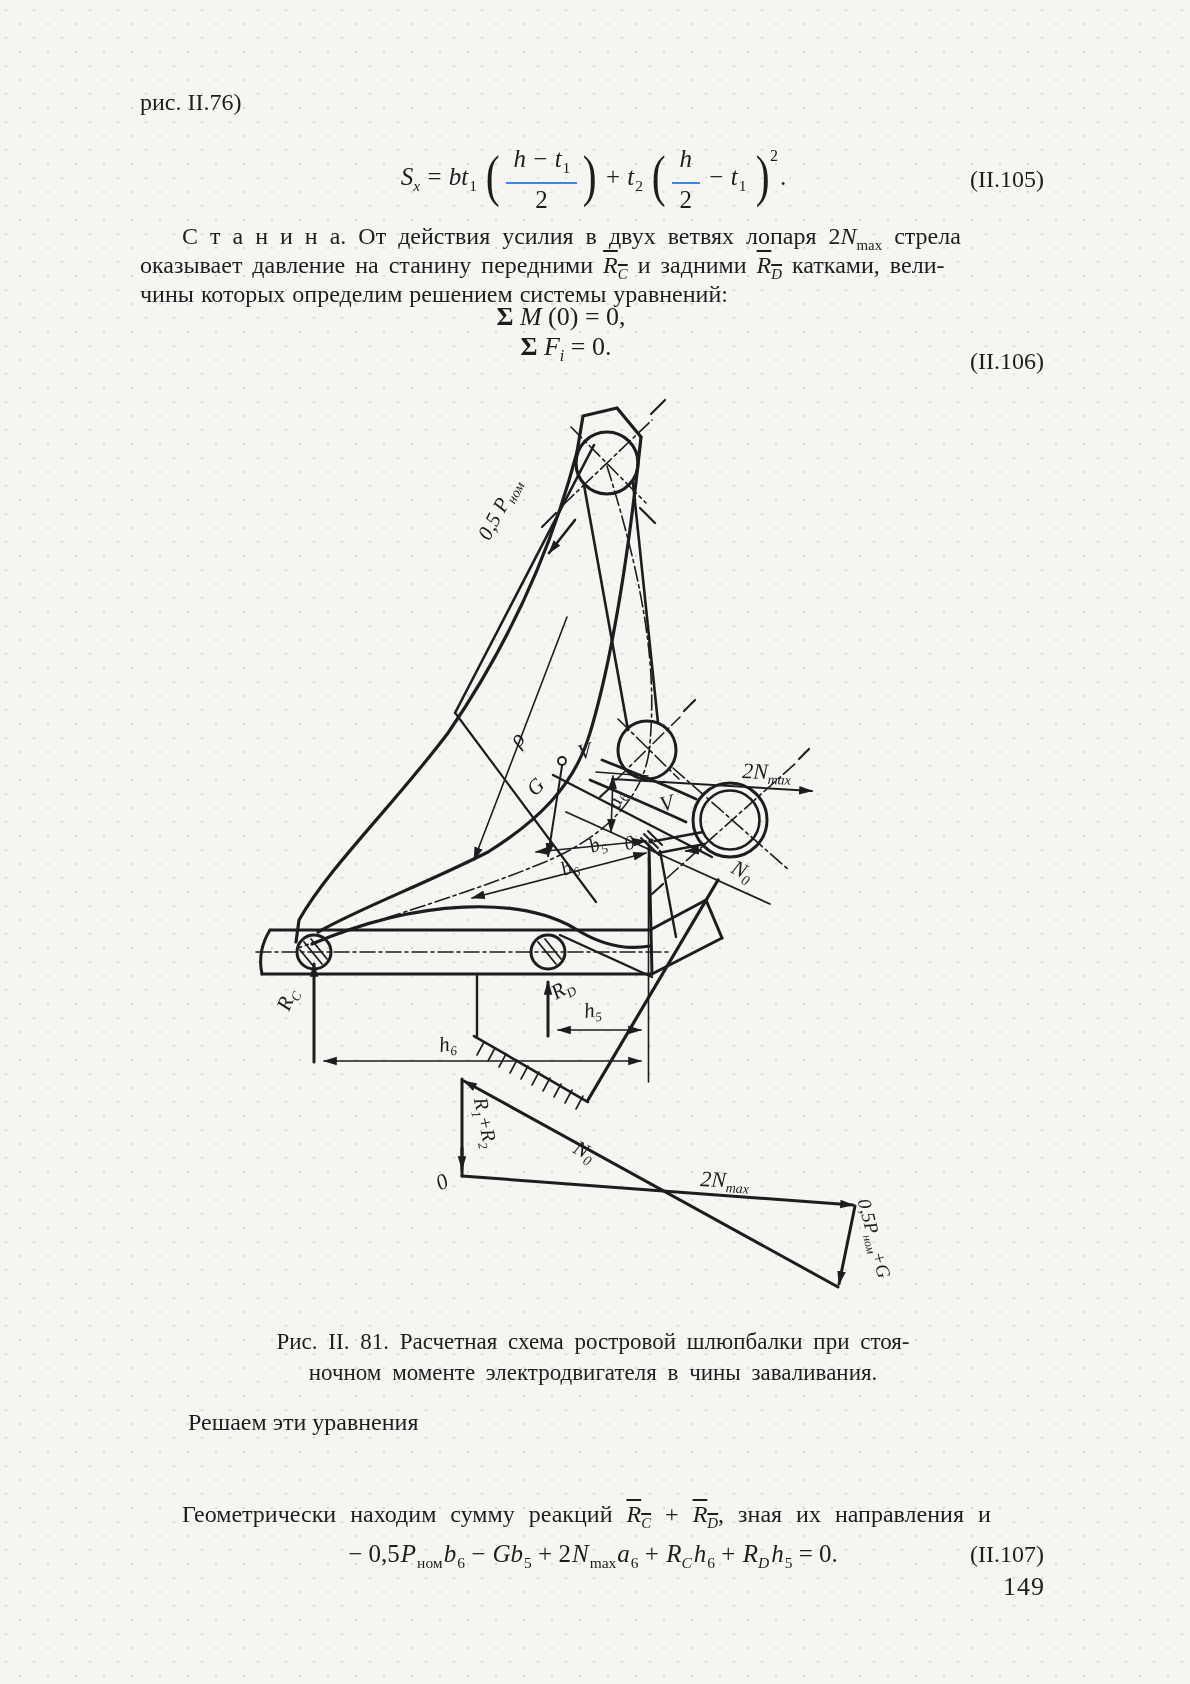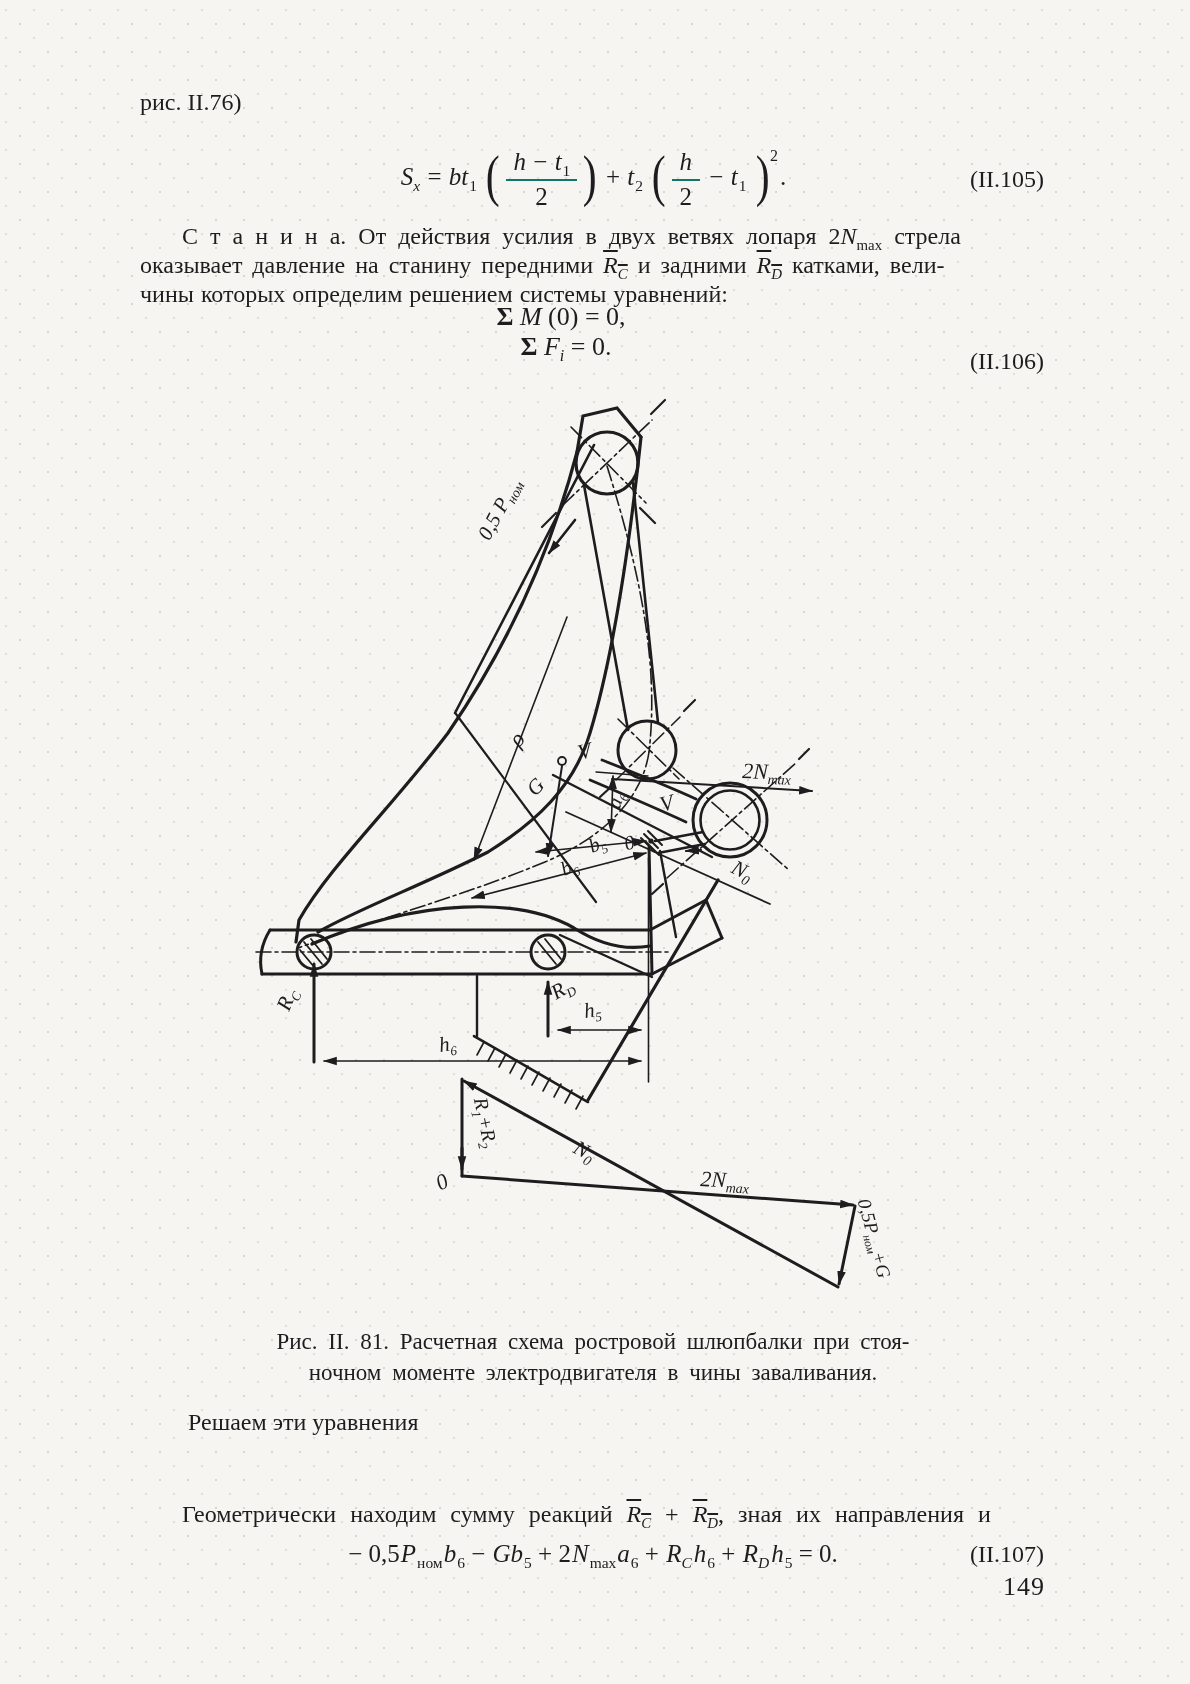--- a/index.html
+++ b/index.html
@@ -26,21 +26,21 @@
   i{font-style:italic;}
   sub{font-size:62%;line-height:0;}
   .bar{text-decoration:overline;}
   .indent{text-indent:42px;}
   
   .eqrow{display:flex;align-items:center;justify-content:center;position:relative;}
   .eqtag{position:absolute;right:2px;top:50%;transform:translateY(-50%);font-size:24px;}
   .math{font-size:25px;white-space:nowrap;}
   .math i{padding:0 1px;}
   .frac{display:inline-flex;flex-direction:column;align-items:center;vertical-align:middle;margin:0 3px;}
-  .frac .num{border-bottom:2px solid #0f766e;padding:0 7px 3px;text-align:right;}
+  .frac .num{border-bottom:2px solid #3b82f6;padding:0 7px 9px;text-align:right;}
   .frac .den{padding-top:2px;}
   .paren{display:inline-block;font-size:58px;font-weight:400;line-height:0;vertical-align:middle;transform:scaleX(.72);position:relative;top:-3px;font-style:normal;}
   .pwr{font-size:16px;vertical-align:super;position:relative;top:-14px;left:-2px;}
   .sigline{font-size:26px;white-space:nowrap;}
   .sig{font-weight:bold;font-style:normal;}
   
   svg text{font-family:"Liberation Serif", serif;font-style:italic;fill:#1d1d1f;}
   .cap{font-size:23px;line-height:31px;text-align:center;word-spacing:5px;}
   .pagenum{font-size:26px;letter-spacing:1px;}
 </style>

